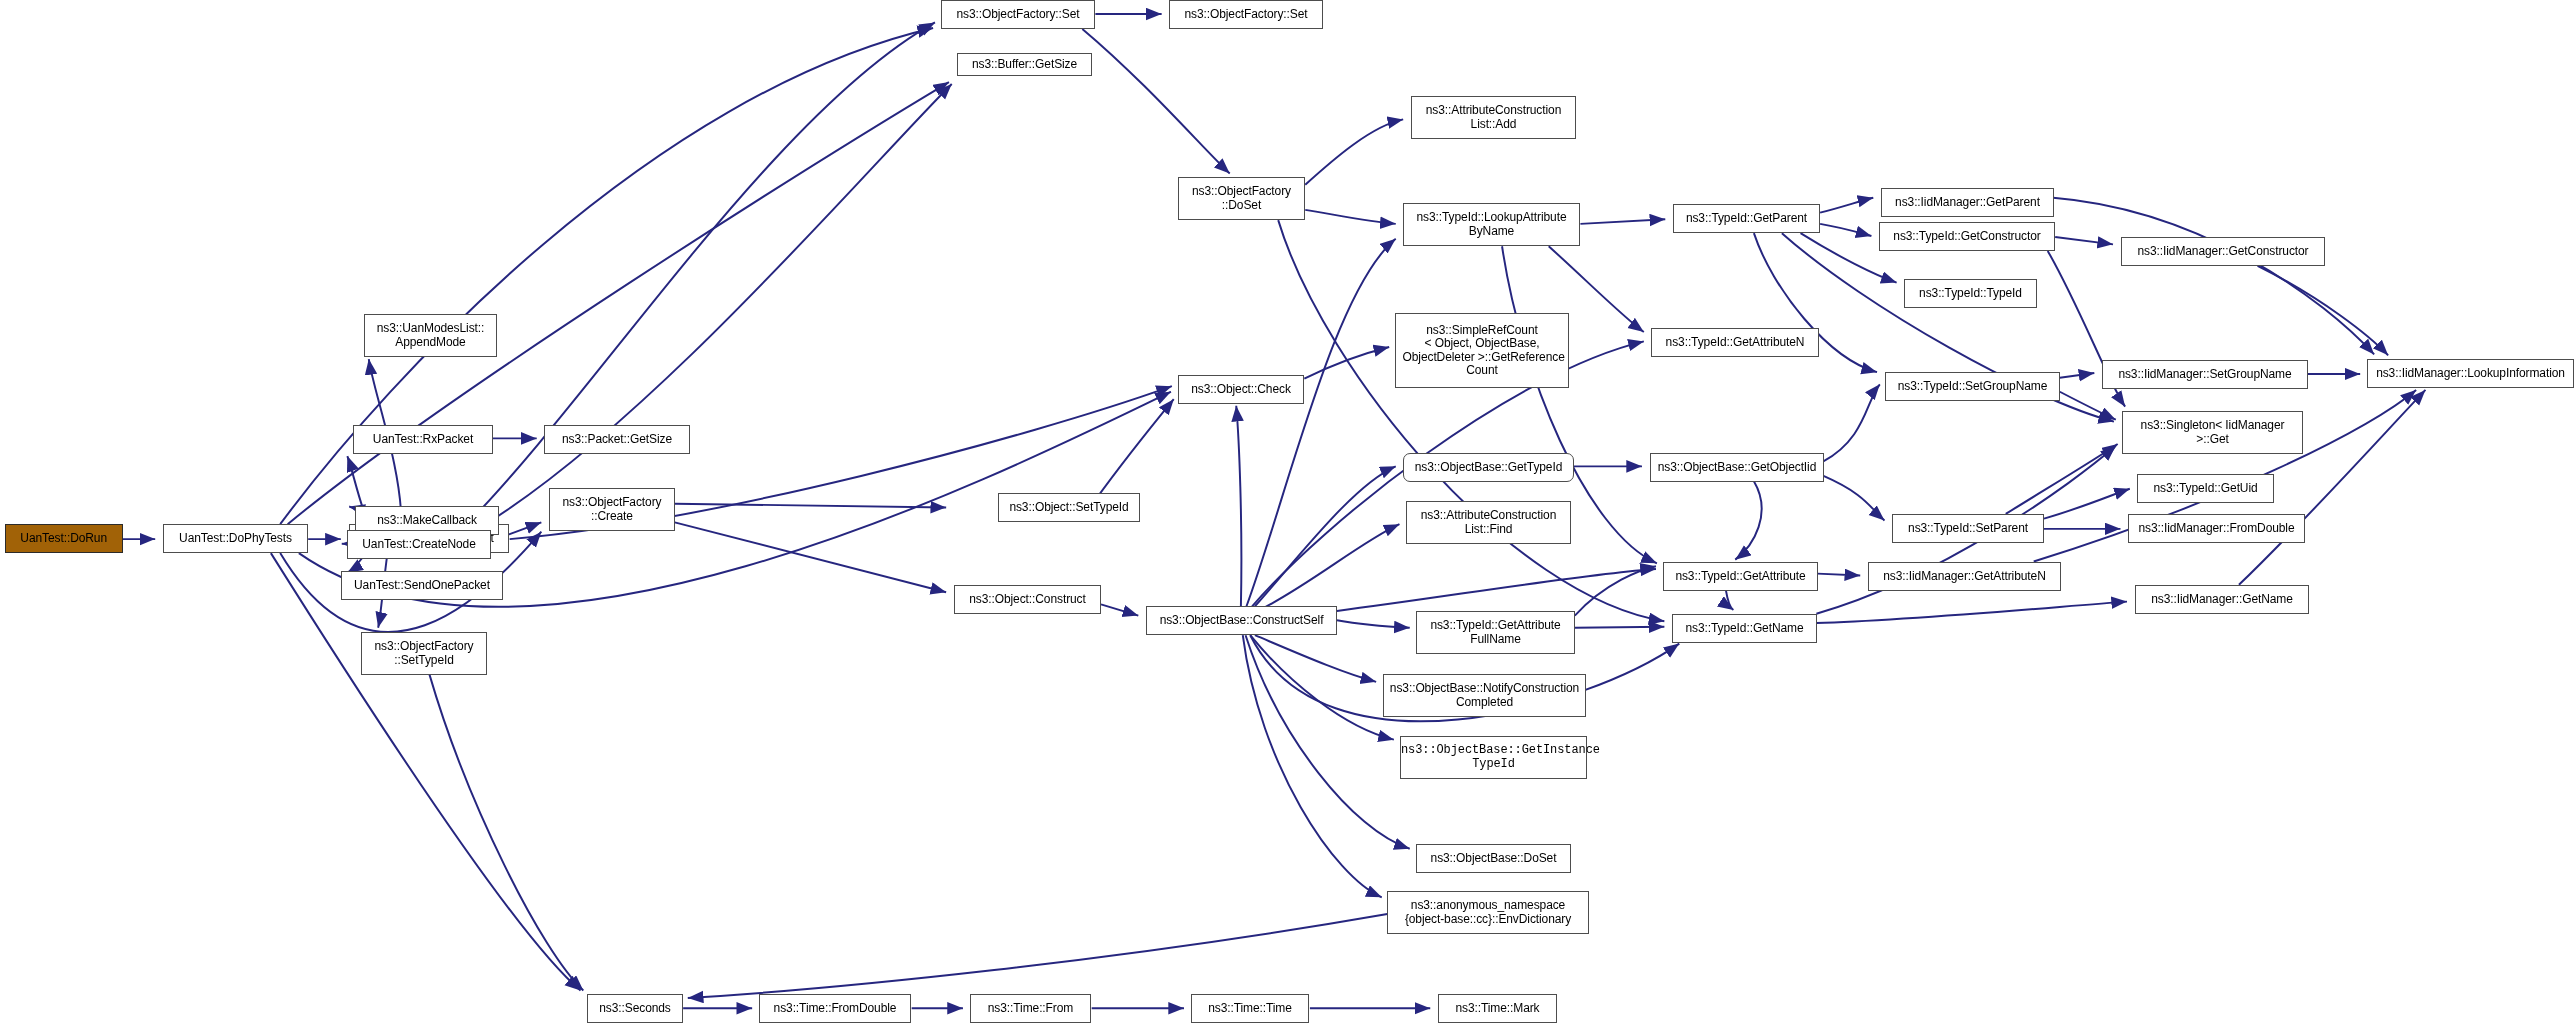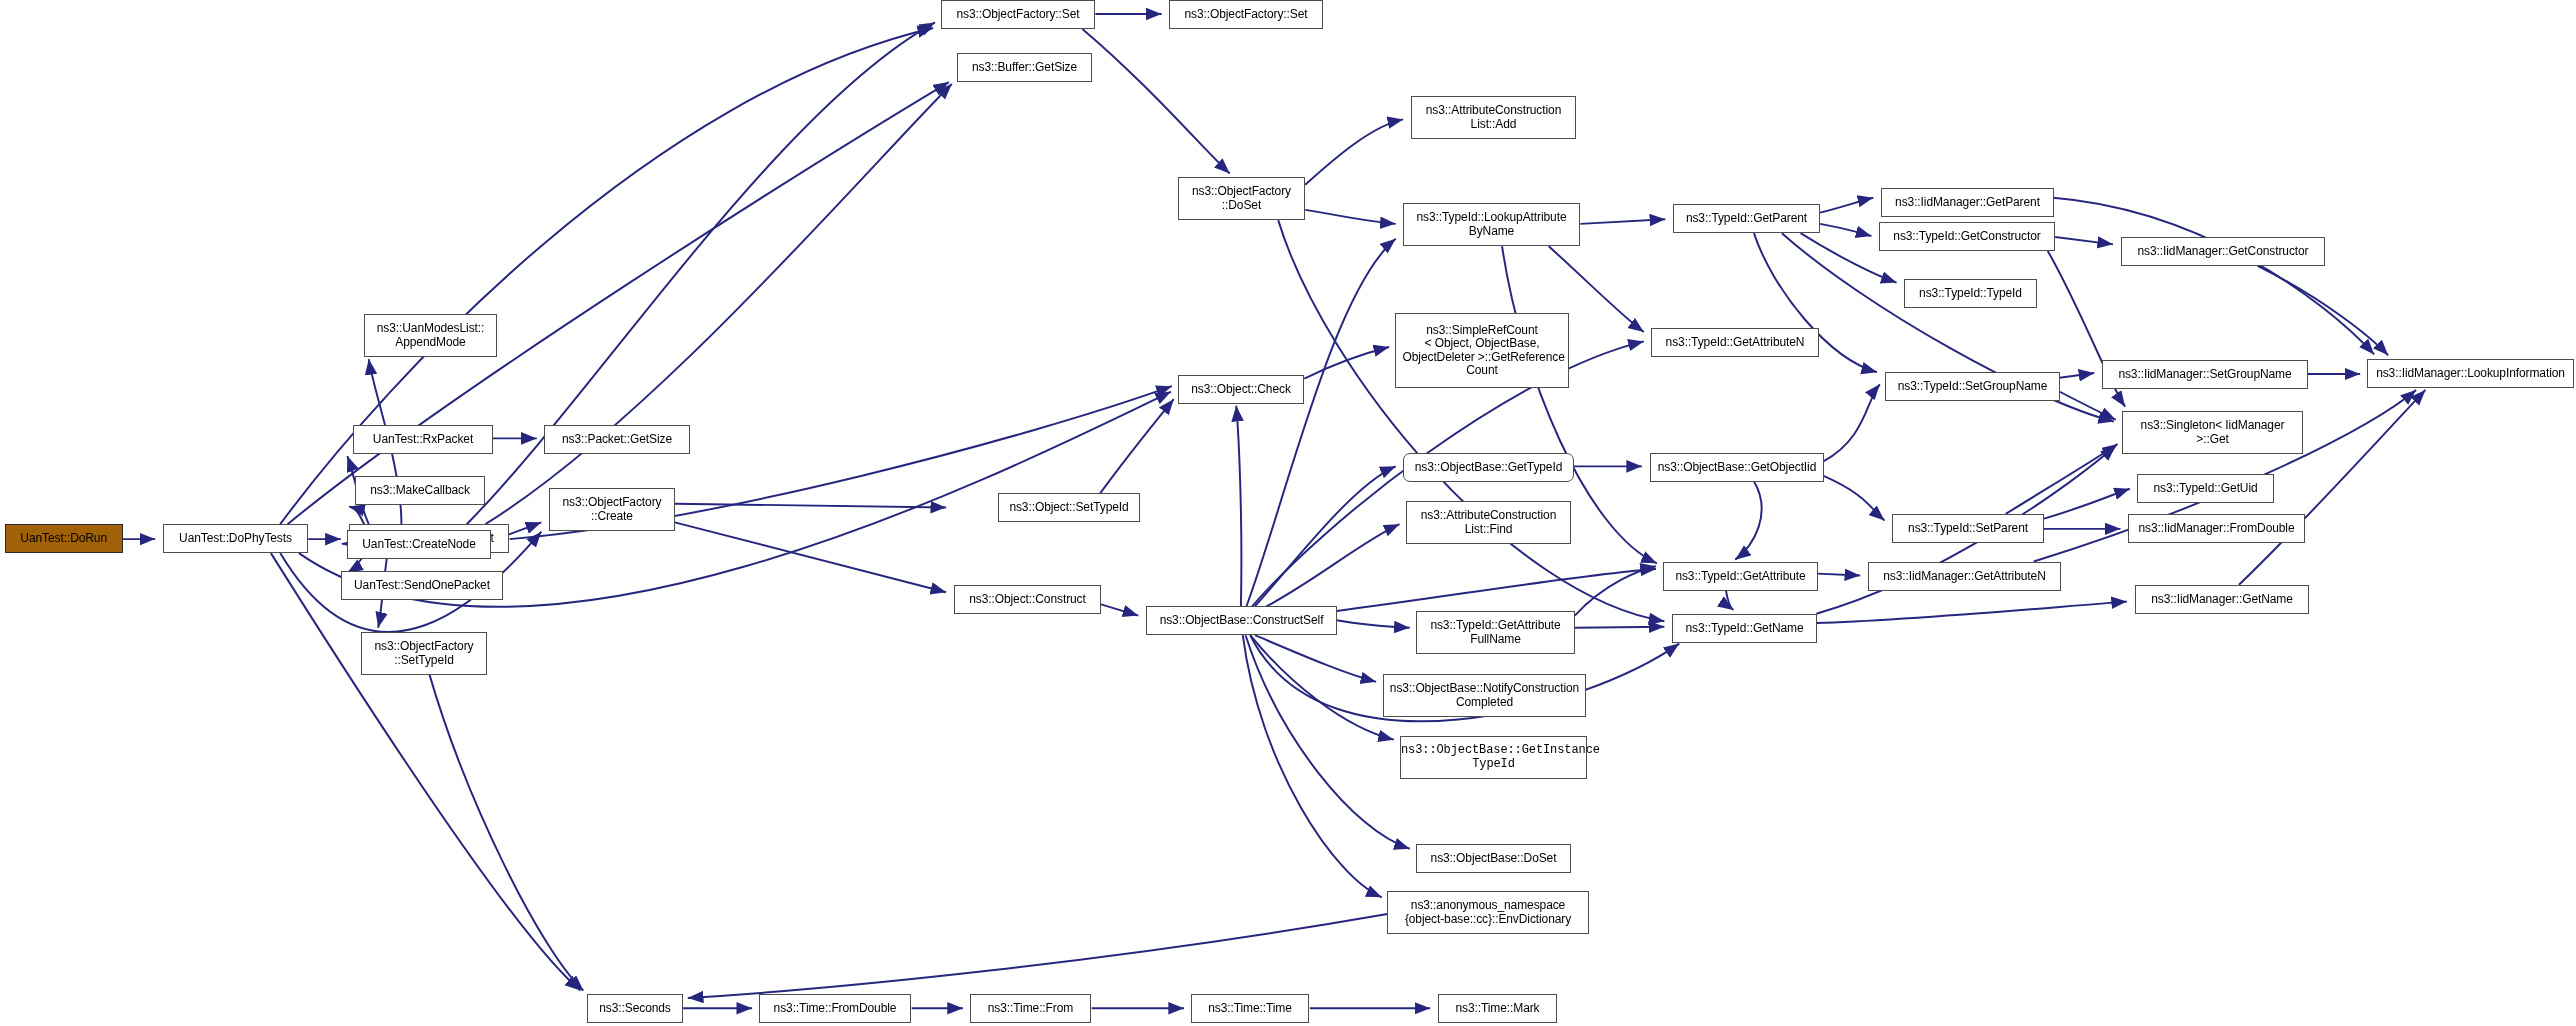--- a/index.html
+++ b/index.html
@@ -140,34 +140,34 @@
         <path d="M1487,980 C1200,1030 900,1060 737,1070" marker-end="url(#arrow)"></path>
       </g>
   </svg>
   <div id="node-layer">
       <div class="node root" style="left: 4.7px; top: 524px; width: 118px; height: 29px;"><span class="node-label">UanTest::DoRun</span></div>
       <div class="node" style="left: 163px; top: 524px; width: 145px; height: 29px;"><span class="node-label">UanTest::DoPhyTests</span></div>
       <div class="node" style="left: 349px; top: 524px; width: 160px; height: 29px;"><span class="node-label">UanTest::DoOnePhyTest</span></div>
       <div class="node" style="left: 364px; top: 314px; width: 133px; height: 43px;"><span class="node-label">ns3::UanModesList::
 AppendMode</span></div>
       <div class="node" style="left: 353px; top: 425px; width: 140px; height: 29px; text-align: center;"><span class="node-label">UanTest::RxPacket</span></div>
-      <div class="node" style="left: 355px; top: 476px; width: 130px; height: 29px;"><span class="node-label">ns3::MakeCallback</span></div>
+      <div class="node" style="left: 355px; top: 506px; width: 144px; height: 29px;"><span class="node-label">ns3::MakeCallback</span></div>
       <div class="node" style="left: 347px; top: 530px; width: 144px; height: 29px;"><span class="node-label">UanTest::CreateNode</span></div>
       <div class="node" style="left: 341px; top: 571px; width: 162px; height: 29px;"><span class="node-label">UanTest::SendOnePacket</span></div>
       <div class="node" style="left: 361px; top: 632px; width: 126px; height: 43px;"><span class="node-label">ns3::ObjectFactory
 ::SetTypeId</span></div>
       <div class="node" style="left: 544px; top: 425px; width: 146px; height: 29px;"><span class="node-label">ns3::Packet::GetSize</span></div>
       <div class="node" style="left: 549px; top: 488px; width: 126px; height: 43px;"><span class="node-label">ns3::ObjectFactory
 ::Create</span></div>
       <div class="node" style="left: 954px; top: 493px; width: 142px; height: 29px; margin-left: 44px;"><span class="node-label">ns3::Object::SetTypeId</span></div>
       <div class="node" style="left: 954px; top: 585px; width: 147px; height: 29px; text-align: center;"><span class="node-label">ns3::Object::Construct</span></div>
       <div class="node" style="left: 1178px; top: 375px; width: 126px; height: 29px;"><span class="node-label">ns3::Object::Check</span></div>
       <div class="node" style="left: 941px; top: 0px; width: 154px; height: 29px;"><span class="node-label">ns3::ObjectFactory::Set</span></div>
       <div class="node" style="left: 1169px; top: 0px; width: 154px; height: 29px;"><span class="node-label">ns3::ObjectFactory::Set</span></div>
-      <div class="node" style="left: 957px; top: 53px; width: 135px; height: 29px;"><span class="node-label">ns3::Buffer::GetSize</span></div>
+      <div class="node" style="left: 957px; top: 53px; width: 135px; height: 23px;"><span class="node-label">ns3::Buffer::GetSize</span></div>
       <div class="node" style="left: 1178px; top: 177px; width: 127px; height: 43px;"><span class="node-label">ns3::ObjectFactory
 ::DoSet</span></div>
       <div class="node" style="left: 1146px; top: 606px; width: 191px; height: 29px;"><span class="node-label">ns3::ObjectBase::ConstructSelf</span></div>
       <div class="node" style="left: 1411px; top: 96px; width: 165px; height: 43px;"><span class="node-label">ns3::AttributeConstruction
 List::Add</span></div>
       <div class="node" style="left: 1403px; top: 203px; width: 177px; height: 43px;"><span class="node-label">ns3::TypeId::LookupAttribute
 ByName</span></div>
       <div class="node" style="left: 1395px; top: 313px; width: 174px; height: 75px;"><span class="node-label">ns3::SimpleRefCount
 &lt; Object, ObjectBase,
  ObjectDeleter &gt;::GetReference

